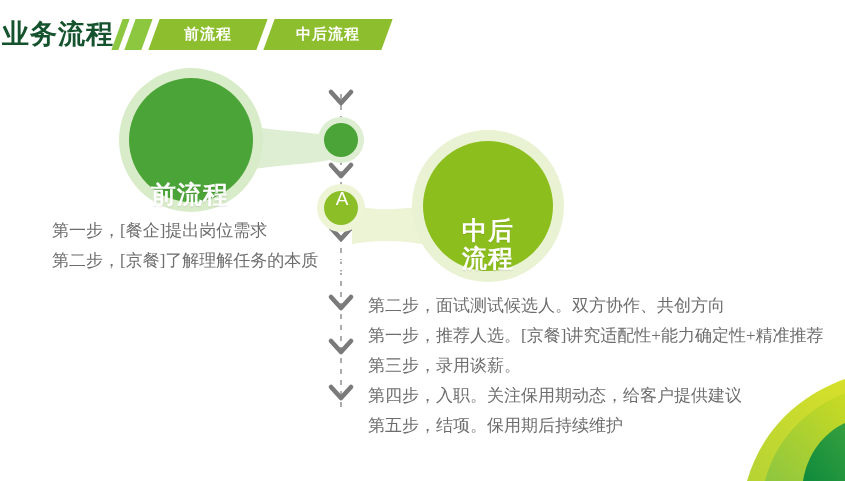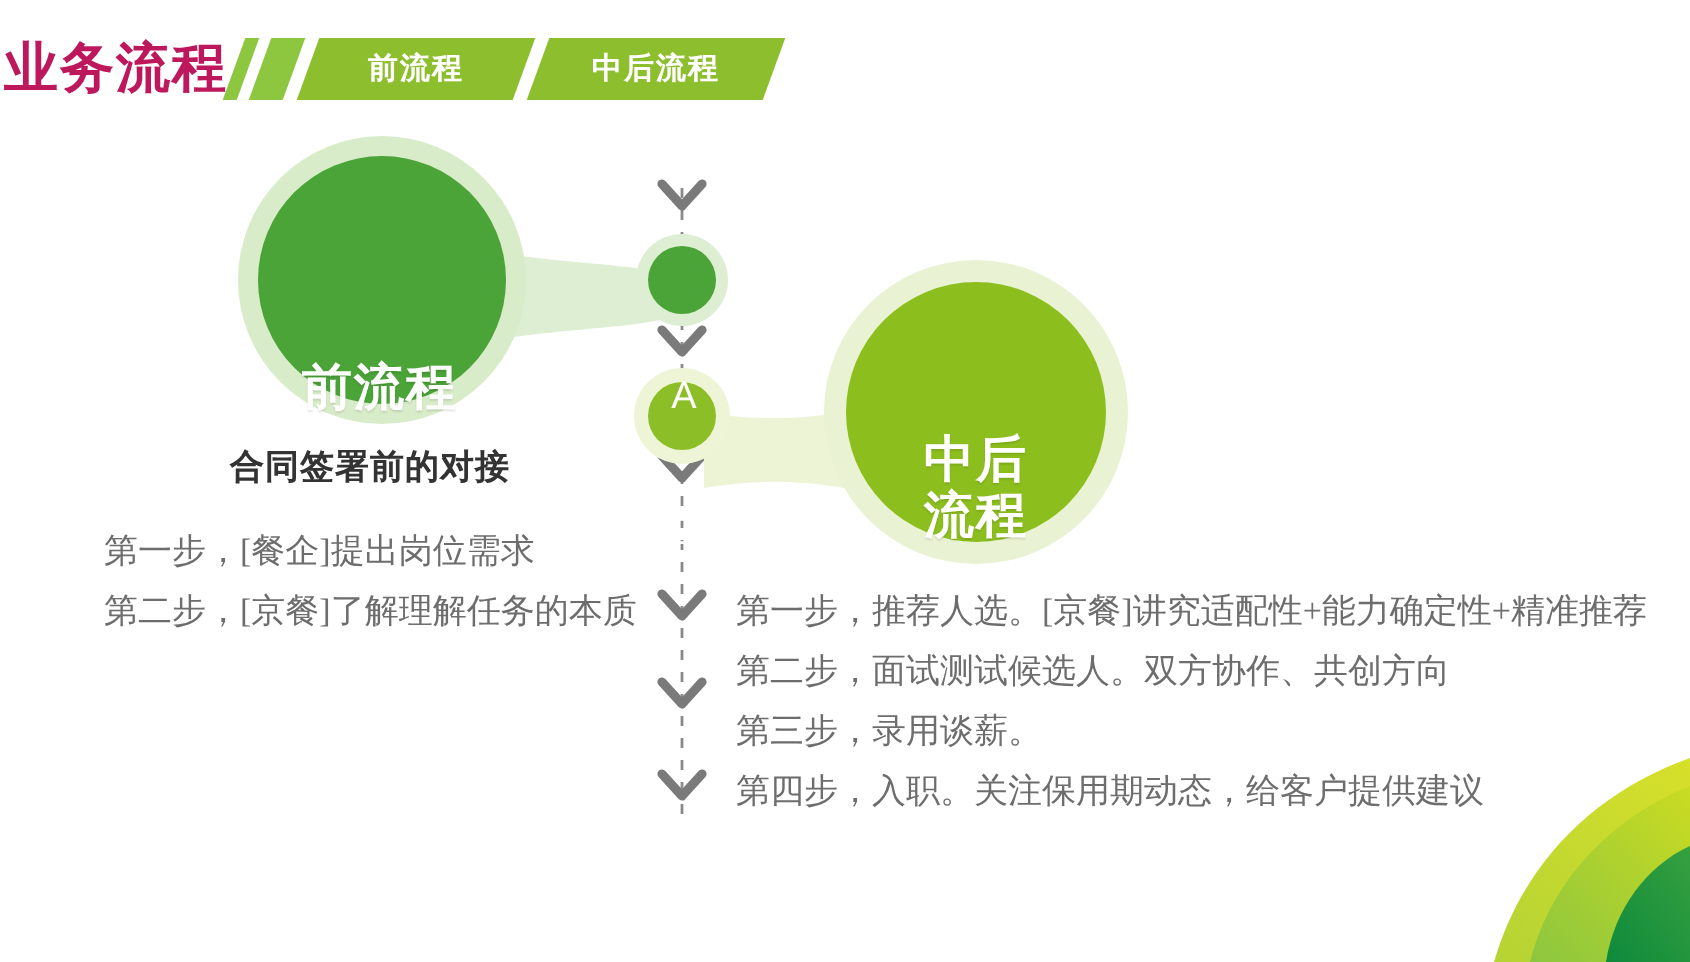--- a/index.html
+++ b/index.html
@@ -23,21 +23,21 @@
     position: absolute;
     left: 0;
     top: 14px;
     height: 40px;
     display: flex;
     align-items: center;
   }
   #page-title {
     font-size: 27px;
     font-weight: bold;
-    color: #be185d;
+    color: #14532d;
     letter-spacing: 1px;
     line-height: 1;
     padding-left: 2px;
     white-space: nowrap;
   }
   .slash {
     width: 17px;
     height: 31px;
     margin-left: 6px;
     background: #8dc63f;
@@ -200,33 +200,33 @@
     </svg>
 
     <div class="node-label" id="label-front">前流程</div>
     <div class="node-label" id="label-mid">中后
 流程</div>
     <div class="step-letter" id="letter-a">A</div>
     <div class="step-letter" id="letter-b">B</div>
   </div>
 
   <div id="left-block">
-    <div id="left-heading">合同签署前的对接</div>
     <ul class="body-list">
       <li>第一步，[餐企]提出岗位需求</li>
       <li>第二步，[京餐]了解理解任务的本质</li>
     </ul>
   </div>
 
   <div id="right-block">
     <ul class="body-list">
+      <li>第二步，面试测试候选人。双方协作、共创方向</li>
       <li>第一步，推荐人选。[京餐]讲究适配性+能力确定性+精准推荐</li>
-      <li>第二步，面试测试候选人。双方协作、共创方向</li>
       <li>第三步，录用谈薪。</li>
       <li>第四步，入职。关注保用期动态，给客户提供建议</li>
+      <li>第五步，结项。保用期后持续维护</li>
     </ul>
   </div>
 
   <svg id="corner-deco" viewBox="0 0 120 110" xmlns="http://www.w3.org/2000/svg">
     <defs>
       <linearGradient id="g1" x1="0" y1="1" x2="1" y2="0">
         <stop offset="0" stop-color="#0e8a3c"></stop>
         <stop offset="1" stop-color="#36a03f"></stop>
       </linearGradient>
       <linearGradient id="g2" x1="0" y1="1" x2="1" y2="0">

